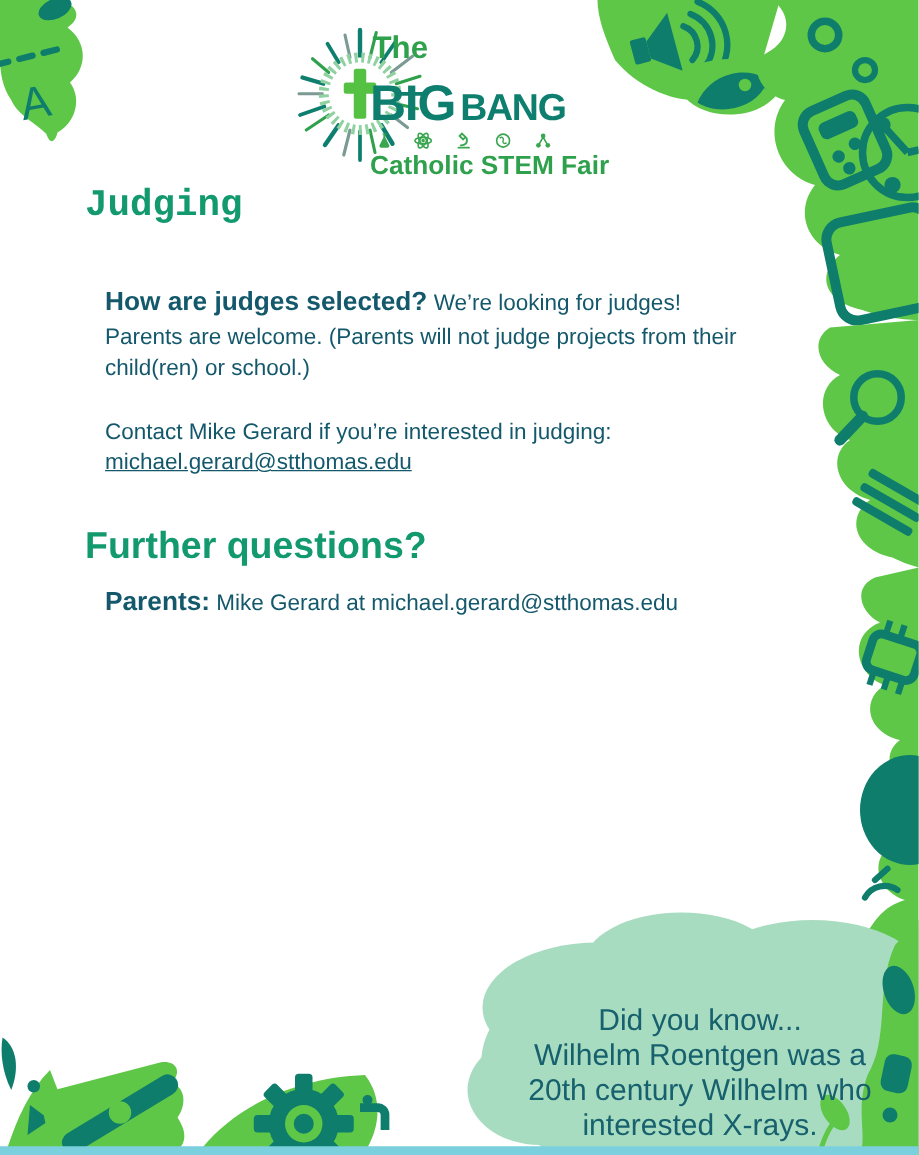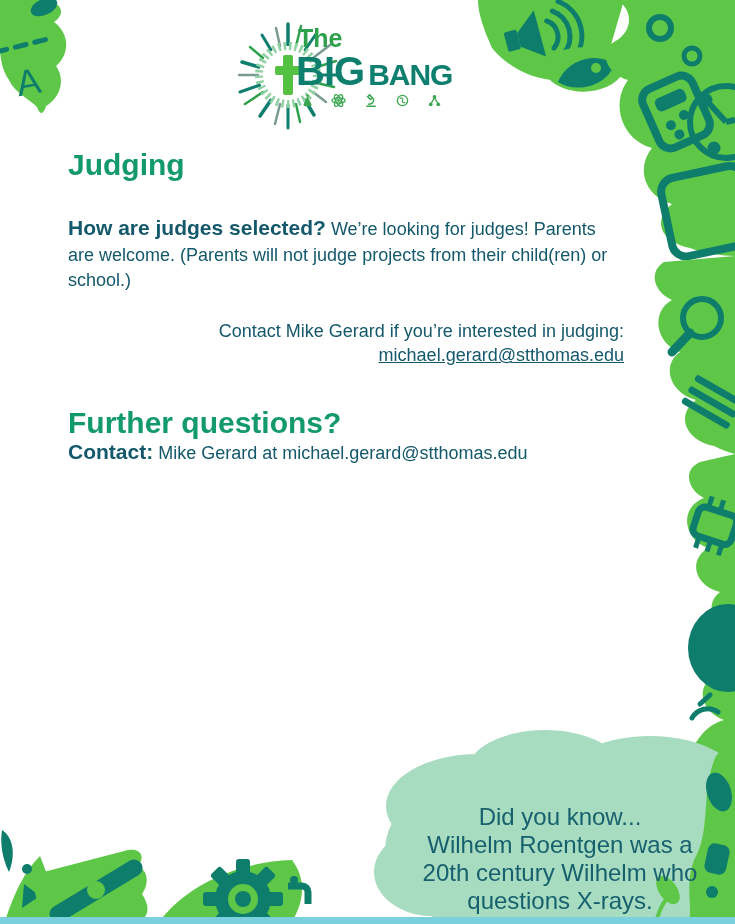--- a/index.html
+++ b/index.html
@@ -7,37 +7,37 @@
     position:relative;width:735px;height:924px;overflow:hidden;background:#ffffff;
     font-family:"Liberation Sans",sans-serif;
   }
   .decor{position:absolute;left:0;top:0;width:735px;height:924px;pointer-events:none;}
 
   
   .logo{position:absolute;left:238px;top:14px;width:250px;height:125px;}
   .starburst{position:absolute;left:0;top:0;}
   .logo-text{position:absolute;left:58px;top:12px;width:190px;white-space:nowrap;}
   .logo-the{font-size:25px;font-weight:700;color:#2fa14d;line-height:1;margin-left:2px;}
-  .logo-main{line-height:0.95;color:#0e7f6e;font-weight:900;letter-spacing:-1px;margin-top:1px;}
+  .logo-main{line-height:0.95;color:#0e7f6e;font-weight:900;letter-spacing:-1px;margin-top:13px;}
   .logo-main .big{font-size:40px;}
   .logo-main .bang{font-size:30px;margin-left:4px;}
   .logo-icons{display:flex;gap:17px;margin:3px 0 2px 5px;height:15px;align-items:center;}
   .logo-icons svg{display:block;}
   .logo-sub{font-size:21px;font-weight:600;color:#2fa14d;line-height:1;margin-top:2px;}
 
   
   .content{position:absolute;left:68px;top:150px;width:556px;color:#14586b;}
   .content h1,.content h2{
     color:#13996e;font-size:30px;font-weight:800;margin:0;line-height:1;
   }
-  .content h1{margin-bottom:34px;}
+  .content h1{margin-bottom:48px;font-family:Liberation Mono, monospace;}
   .content h2{margin-top:40px;}
-  .para{font-size:18px;line-height:1.38;margin:0;}
+  .para{font-size:18px;line-height:1.38;margin:16px;}
   .para .lead{font-size:21px;font-weight:800;}
-  .para + .para{margin-top:26px;text-align:right;}
+  .para + .para{margin-top:26px;}
   .email{display:block;text-decoration:underline;}
 
   
   .cloud-text{
     position:absolute;left:388px;top:803px;width:344px;text-align:center;
     color:#17606e;font-size:24px;line-height:1.17;
   }
 
   
   .bottom-bar{position:absolute;left:0;bottom:0;width:735px;height:7px;background:#7bd0de;}
@@ -246,32 +246,33 @@
             <circle cx="8" cy="8" r="5.5" stroke="#3aa64f" stroke-width="1.4" fill="none"></circle>
             <path d="M5 6c2-2 4 0 3 2s1 3 3 2" stroke="#3aa64f" stroke-width="1.2" fill="none"></path>
           </svg>
         <svg width="15" height="15" viewBox="0 0 16 16">
             <path d="M4 12L8 5l4 7" stroke="#3aa64f" stroke-width="1.4" fill="none"></path>
             <circle cx="4" cy="12" r="2" fill="#3aa64f"></circle>
             <circle cx="8" cy="4" r="2" fill="#3aa64f"></circle>
             <circle cx="12" cy="12" r="2" fill="#3aa64f"></circle>
           </svg>
       </div>
+      <div class="logo-sub">Catholic STEM Fair</div>
     </div>
   </div>
 
   <div class="content">
     <h1>Judging</h1>
     <p class="para"><span class="lead">How are judges selected?</span> <span>We’re looking for judges! Parents are welcome. (Parents will not judge projects from their child(ren) or school.)</span></p>
     <p class="para"><span>Contact Mike Gerard if you’re interested in judging:</span><span class="email">michael.gerard@stthomas.edu</span></p>
     <h2>Further questions?</h2>
-    <p class="para"><span class="lead">Contact:</span> <span>Mike Gerard at michael.gerard@stthomas.edu</span></p>
+    <p class="para"><span class="lead">Parents:</span> <span>Mike Gerard at michael.gerard@stthomas.edu</span></p>
   </div>
 
   <div class="cloud-text">
     <div>Did you know...</div>
     <div>Wilhelm Roentgen was a</div>
     <div>20th century Wilhelm who</div>
-    <div>questions X-rays.</div>
+    <div>interested X-rays.</div>
   </div>
 
   <div class="bottom-bar"></div>
 </div>
 
 </body></html>

